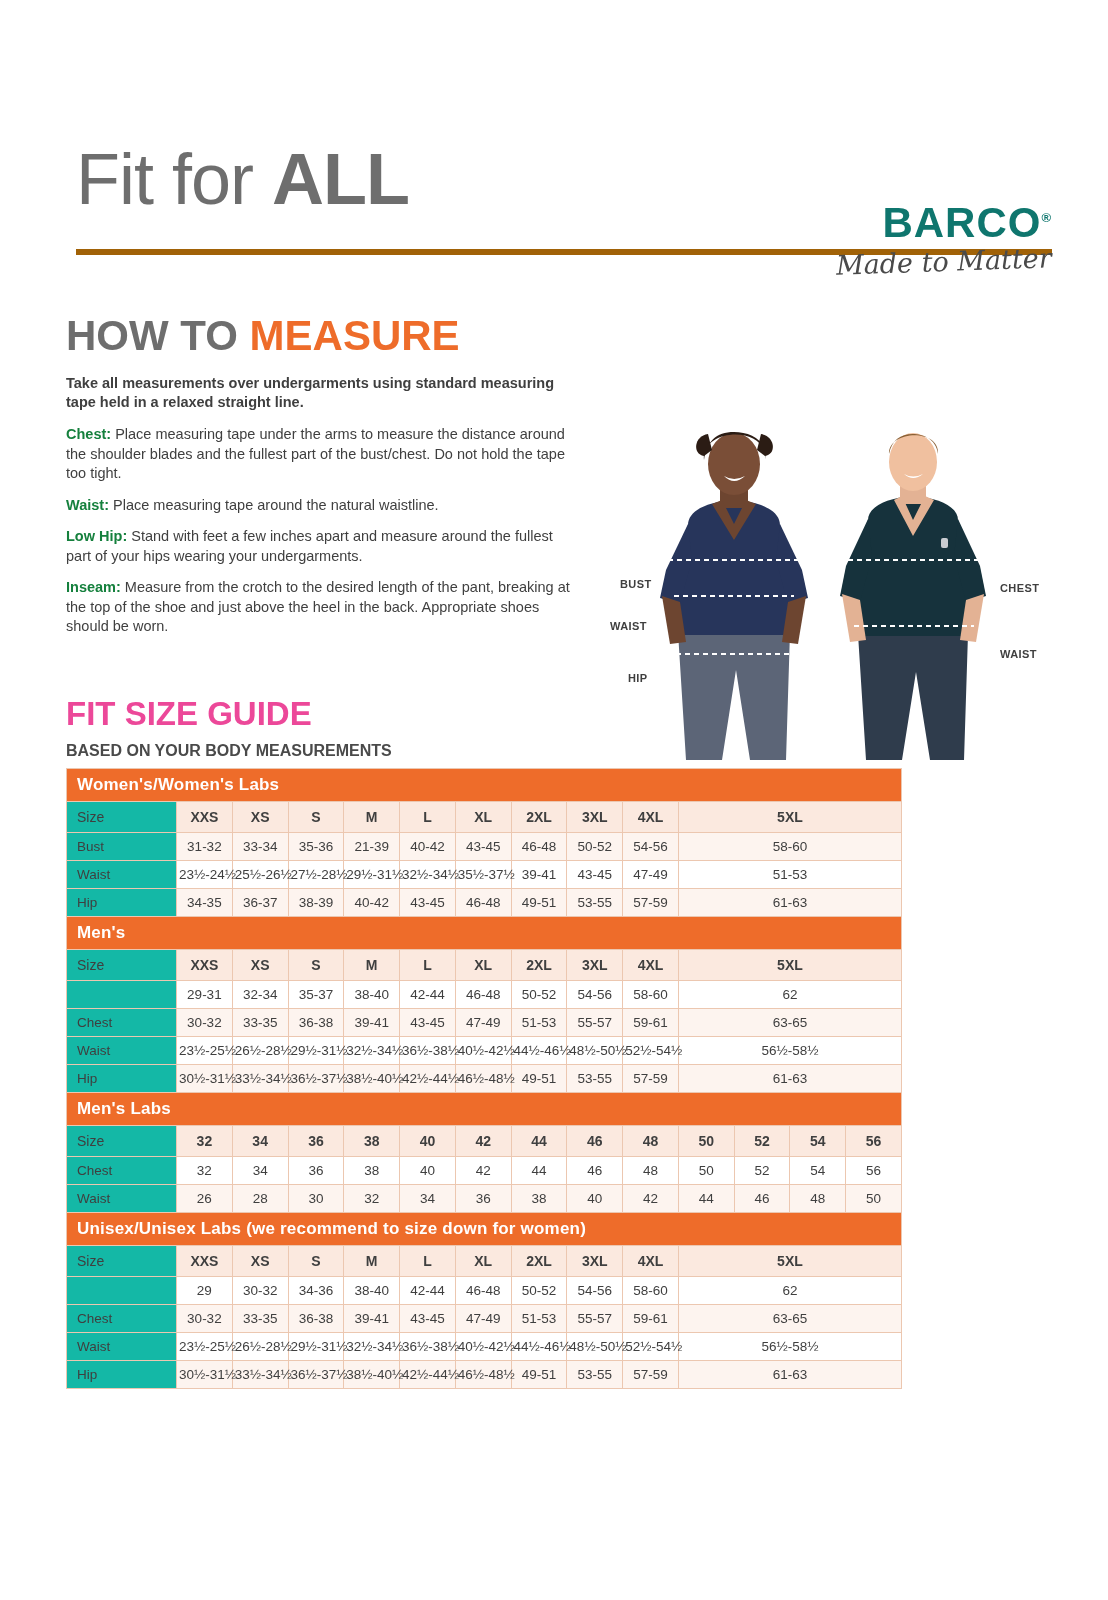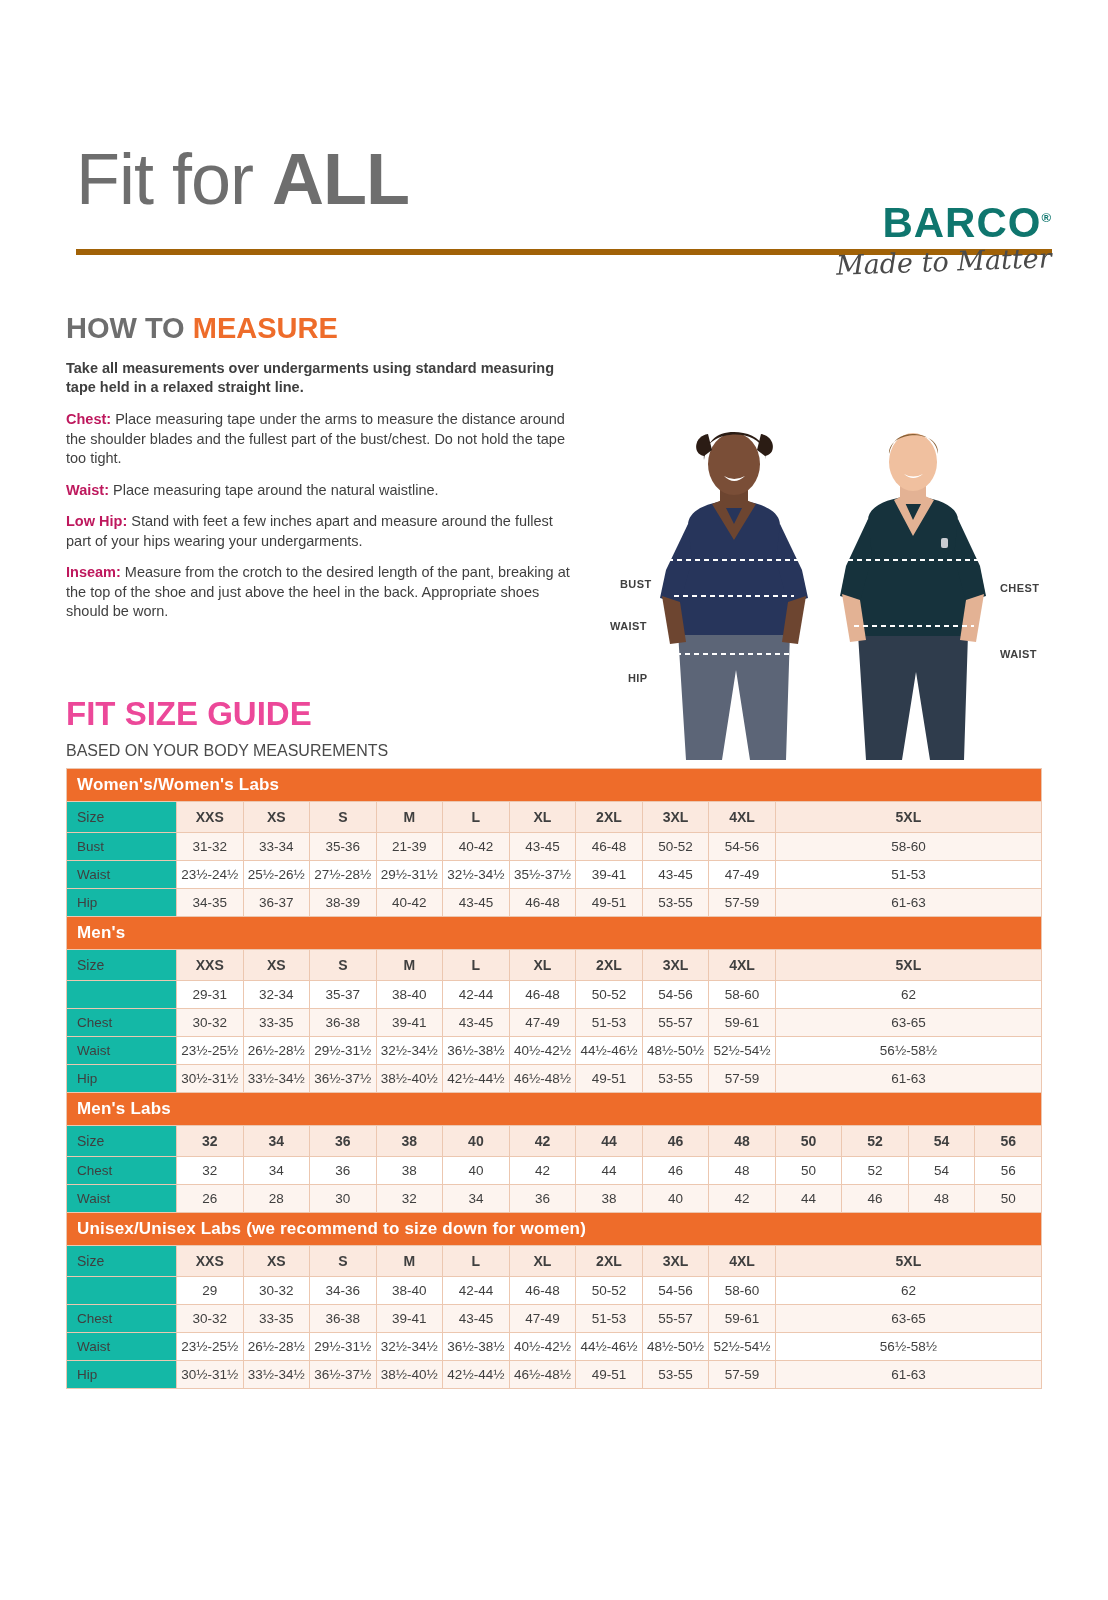--- a/index.html
+++ b/index.html
@@ -47,30 +47,30 @@
     line-height: 30px;
     margin-top: 2px;
     transform: rotate(-2deg);
   }
 
   
   .howto {
     position: absolute; left: 66px; top: 312px; width: 510px;
   }
   .h2 {
-    font-size: 29px; font-weight: 700; color: #6e6e6e; letter-spacing: 0px;
+    font-size: 42px; font-weight: 700; color: #6e6e6e; letter-spacing: 0px;
     margin: 0 0 14px 0;
   }
   .h2 .orange { color: #ee6c2a; }
   .intro {
     font-size: 14.5px; font-weight: 700; color: #3f3f3f; line-height: 19px;
     margin-bottom: 13px;
   }
   .para { font-size: 14.5px; line-height: 19.5px; margin-bottom: 12px; color: #3f3f3f; }
-  .para .lbl { color: #be185d; font-weight: 700; }
+  .para .lbl { color: #15803d; font-weight: 700; }
 
   
   .models {
     position: absolute; left: 600px; top: 420px; width: 460px; height: 340px;
   }
 
   .callout {
     position: absolute;
     font-size: 11px;
     font-weight: 700;
@@ -78,24 +78,24 @@
     letter-spacing: 0.4px;
   }
 
   
   .guide-title {
     position: absolute; left: 66px; top: 695px;
     font-size: 33px; font-weight: 700; color: #ec4899;
   }
   .guide-sub {
     position: absolute; left: 66px; top: 742px;
-    font-size: 16px; font-weight: 400; color: #4a4a4a;
-  }
-
-  .tables { position: absolute; left: 66px; top: 768px; width: 976px; border-radius: 11px; }
+    font-size: 16px; font-weight: 700; color: #4a4a4a;
+  }
+
+  .tables { position: absolute; left: 66px; top: 768px; width: 836px; border-radius: 11px; }
 
   table.sz { width: 100%; border-collapse: collapse; table-layout: fixed; }
   table.sz td, table.sz th { border: 1px solid #ecc7b0; }
 
   .band td {
     background: #ee6c2a;
     color: #ffffff;
     font-size: 17px;
     font-weight: 700;
     padding: 6px 10px;

